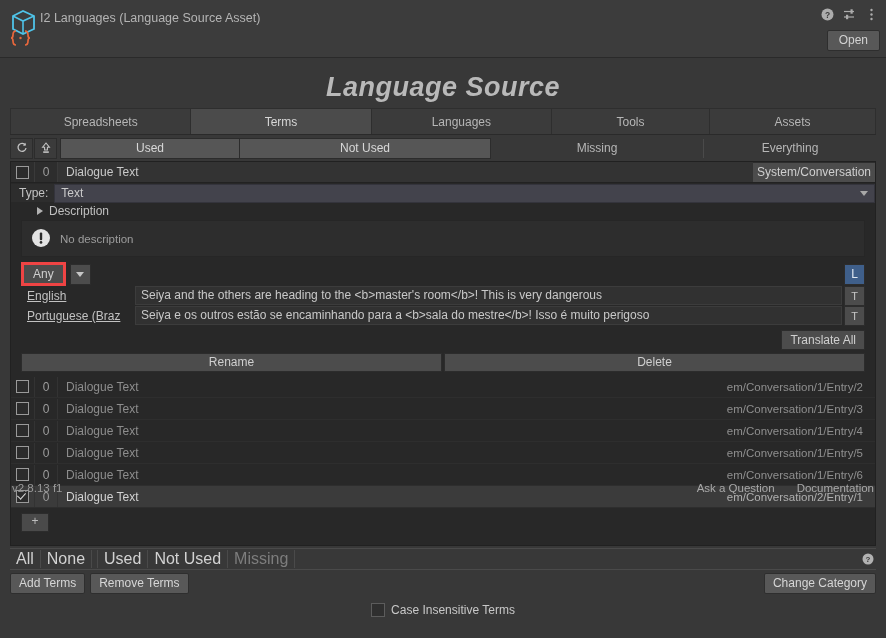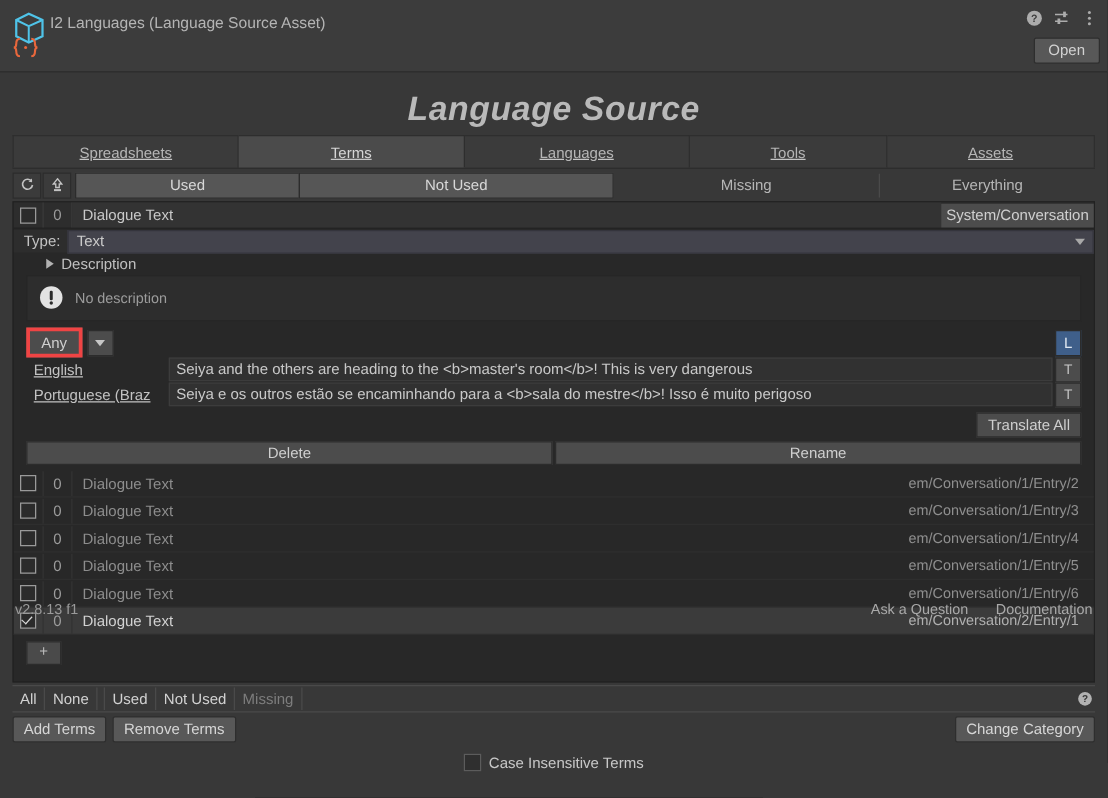--- a/index.html
+++ b/index.html
@@ -25,21 +25,21 @@
     font-size:12px;padding:2px 11px 3px;line-height:14px;
   }
 
   
   .big-title{
     text-align:center;font-style:italic;font-weight:bold;font-size:27px;
     color:#b9b9b9;letter-spacing:.5px;padding-top:14px;height:36px;
   }
 
   
-  .tabs{display:flex;height:26px;margin:0 10px;border-bottom:1px solid #2a2a2a;text-decoration:underline;}
+  .tabs{display:flex;height:26px;margin:0 10px;border-bottom:1px solid #2a2a2a;}
   .tab{
     flex:1;display:flex;align-items:center;justify-content:center;
     background:#3b3b3b;color:#b6b6b6;font-size:12px;
     border-right:1px solid #2e2e2e;border-top:1px solid #2e2e2e;
   }
   .tab:first-child{border-left:1px solid #2e2e2e;}
   .tab.sel{background:#4b4b4b;color:#d6d6d6;}
   .tab.tools{flex:0 0 157px;}
   .tab.assets{flex:0 0 165px;}
 
@@ -108,21 +108,21 @@
   .row.sel{background:#3b3b3b;}
   .row.sel .rowname{color:#d2d2d2;}
   .rowpath{color:#8f8f8f;font-size:11.5px;padding-right:12px;}
   .row.sel .rowpath{color:#b0b0b0;}
 
   .plusrow{padding:5px 0 0 10px;}
   .plusbtn{width:26px;height:17px;background:#4a4a4a;border:1px solid #2c2c2c;color:#bdbdbd;font-size:12px;line-height:15px;text-align:center;}
 
   
   .selrow{display:flex;align-items:center;height:20px;margin:2px 10px 0;border-top:1px solid #4a4a4a;border-bottom:1px solid #4a4a4a;}
-  .selbtn{color:#d2d2d2;font-size:12px;padding:0 6px;height:18px;line-height:18px;border-right:1px solid #4a4a4a;}
+  .selbtn{color:#d2d2d2;font-size:16px;padding:0 6px;height:18px;line-height:18px;border-right:1px solid #4a4a4a;}
   .selbtn.first{border-left:none;}
   .selbtn.gap{margin-left:5px;border-left:1px solid #4a4a4a;}
   .selbtn.dim{color:#7d7d7d;}
   .helpic{margin-left:auto;margin-right:2px;width:12px;height:12px;}
 
   .actionrow{display:flex;align-items:flex-end;margin:3px 10px 0;}
   .abtn{background:#585858;color:#d6d6d6;border:1px solid #2e2e2e;border-radius:2px;font-size:12px;padding:2px 8px 3px;margin-right:5px;}
   .abtn.right{margin-left:auto;margin-right:0;}
 
   .cirow{display:flex;align-items:center;justify-content:center;margin-top:9px;}
@@ -260,22 +260,22 @@
       <div class="langlbl">Portuguese (Braz</div>
       <div class="langval">Seiya e os outros estão se encaminhando para a &lt;b&gt;sala do mestre&lt;/b&gt;! Isso é muito perigoso</div>
       <div class="tbtn">T</div>
     </div>
 
     <div class="transrow">
       <div class="transbtn">Translate All</div>
     </div>
 
     <div class="drrow">
+      <div class="drbtn">Rename</div>
       <div class="drbtn">Delete</div>
-      <div class="drbtn">Rename</div>
     </div>
 
     <div class="rows">
       <div class="row">
         <div class="cbcell">
             <span class="cb"></span>
           </div>
         <div class="numcell">0</div>
         <div class="rowname">Dialogue Text</div>
         <div class="rowpath">em/Conversation/1/Entry/2</div>

